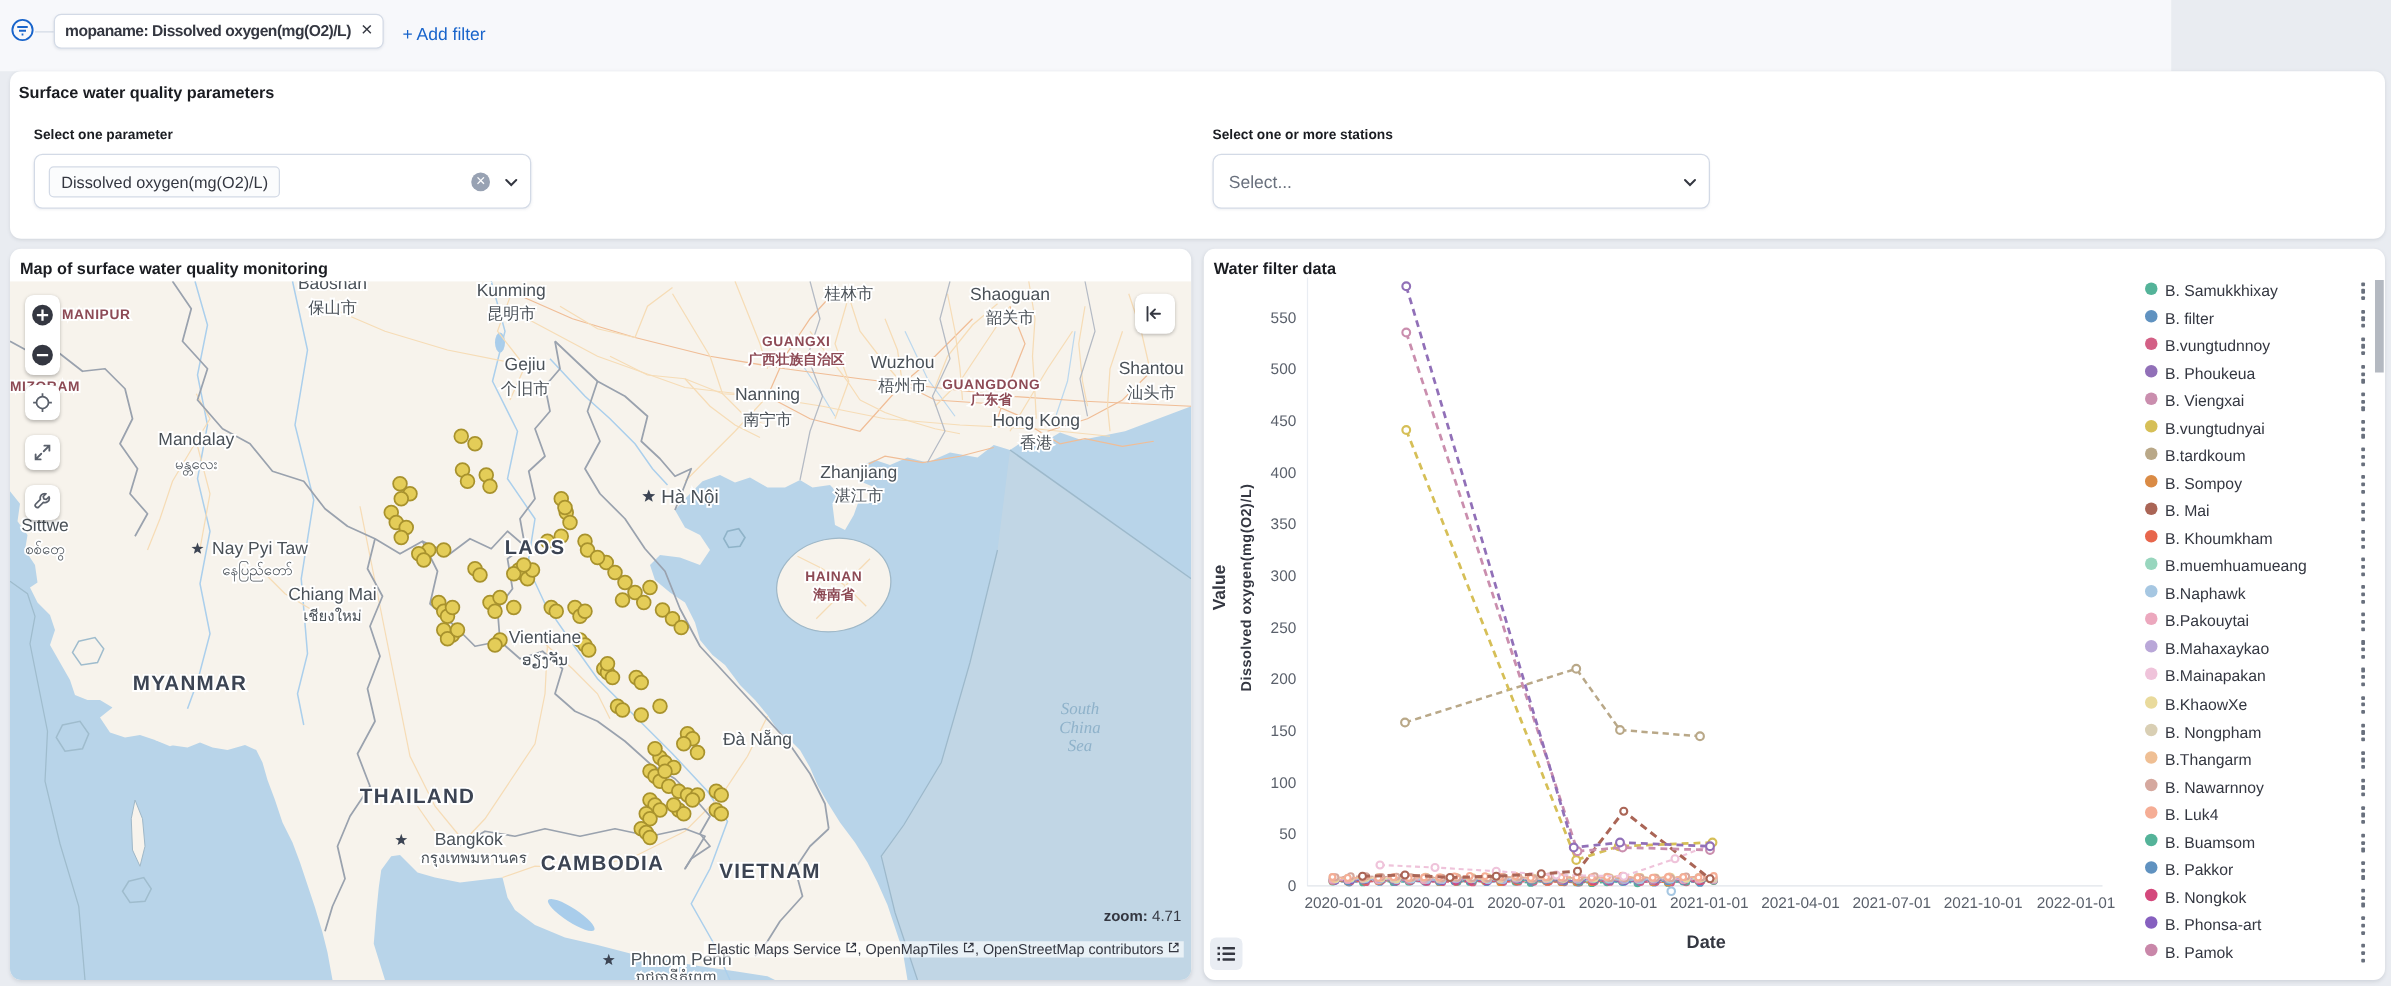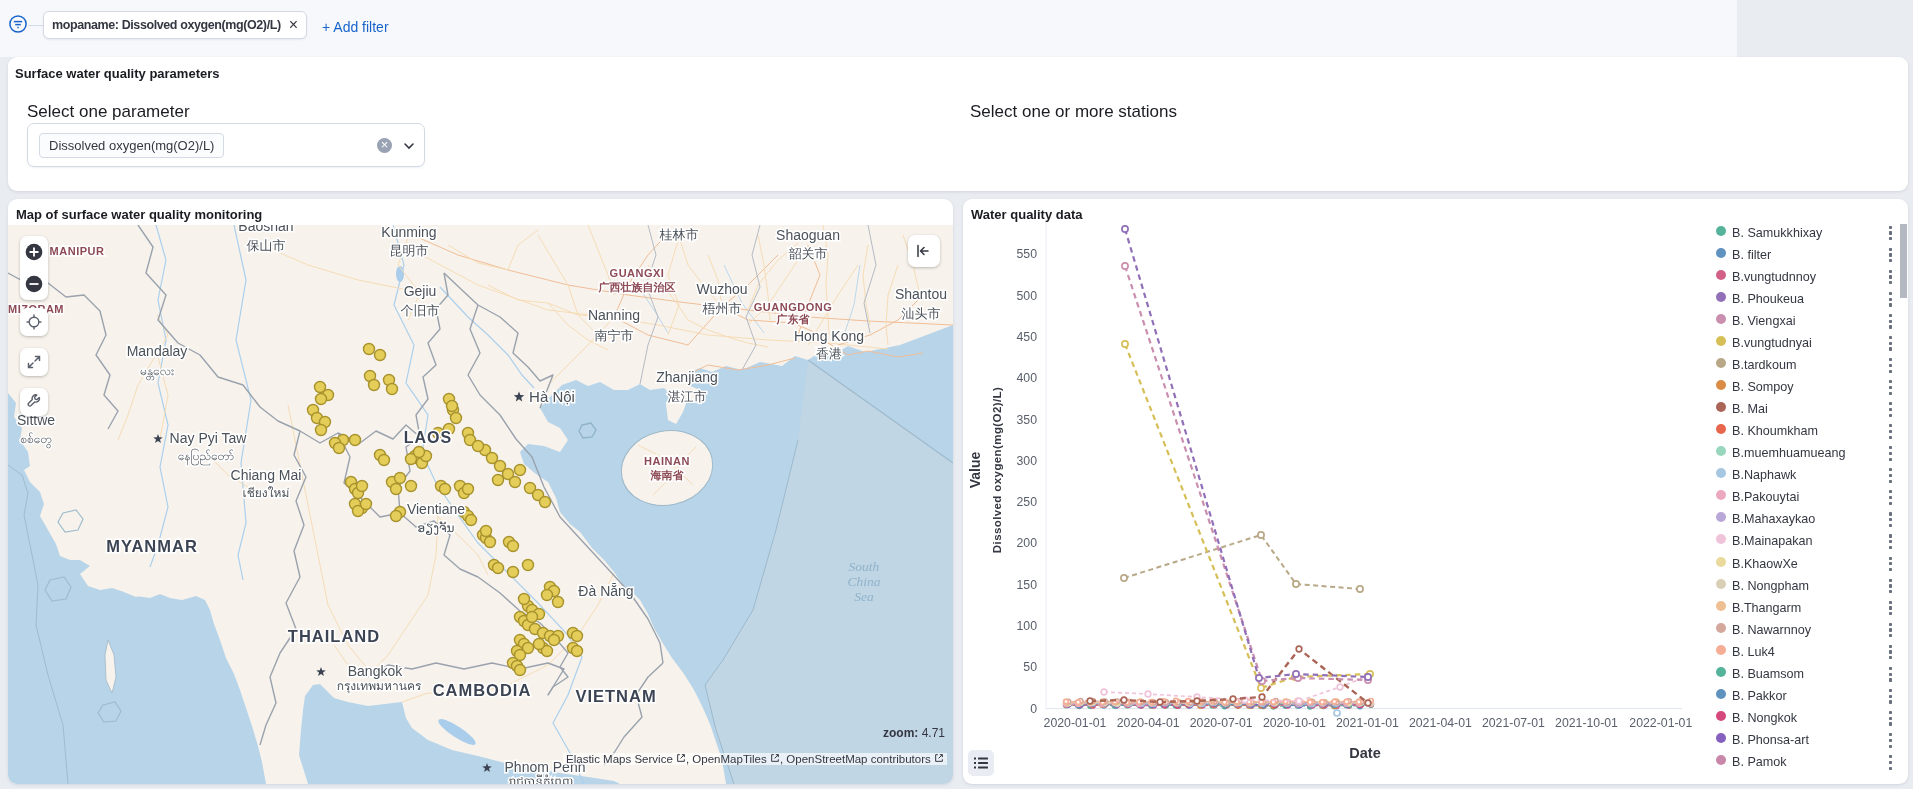--- a/index.html
+++ b/index.html
@@ -3,21 +3,21 @@
 *{margin:0;padding:0;box-sizing:border-box}
 html,body{width:1913px;height:789px;overflow:hidden;font-family:"Liberation Sans",sans-serif;background:#e9ecf1}
 .topbar{position:absolute;left:0;top:0;width:1737px;height:57px;background:#f7f8fb}
 .ficon{position:absolute;left:8px;top:14px}
 .fconn{position:absolute;left:28px;top:25px;width:15px;height:1px;background:#d3dae6}
 .fpill{position:absolute;left:43px;top:11px;height:28px;background:#fff;border:1px solid #d3dae6;border-radius:6px;display:flex;align-items:center;padding:0 8px;font-size:12.5px;font-weight:600;color:#343741;letter-spacing:-0.4px;box-shadow:0 1px 2px rgba(152,162,179,.2)}
 .fpill .x{margin-left:8px;color:#343741;font-weight:400;font-size:16px;letter-spacing:0}
 .addf{position:absolute;left:322px;top:19px;font-size:14px;font-weight:400;color:#1864cb}
 .panel{position:absolute;background:#fff;border-radius:9px;box-shadow:0 1px 3px rgba(100,110,130,.18)}
 .ptitle{position:absolute;left:8px;top:8px;font-size:13px;font-weight:700;color:#1a1c21}
-.clabel{position:absolute;font-size:17px;font-weight:400;color:#1a1c21}
+.clabel{position:absolute;font-size:11px;font-weight:700;color:#1a1c21}
 .combo{position:absolute;height:44px;background:#fff;border:1px solid #d3dae6;border-radius:7px;box-shadow:0 1px 2px rgba(152,162,179,.15)}
 .token{position:absolute;left:11px;top:9px;height:25px;border:1px solid #d3dae6;border-radius:4px;background:#fbfcfd;display:flex;align-items:center;padding:0 9px;font-size:13px;color:#343741}
 .selph{position:absolute;left:12px;top:13px;font-size:14px;color:#69707d}
 .chev{position:absolute;width:12px;height:12px}
 .clearbtn{position:absolute;width:15px;height:15px;border-radius:50%;background:#98a2b3;color:#fff;font-size:13px;line-height:14px;text-align:center}
 .lrow{position:absolute;left:753px;width:190px;height:22px;display:flex;align-items:flex-start}
 .ldot{width:10px;height:10px;border-radius:50%;flex:0 0 10px}
 .lname{margin-left:6px;font-size:12.6px;color:#343741;white-space:nowrap}
 .lmore{position:absolute;left:173px;width:4px;display:flex;flex-direction:column;gap:2.6px}
 .lmore i{width:3.2px;height:3.2px;background:#69707d;display:block;border-radius:0.8px}
@@ -42,20 +42,26 @@
  <div class="ptitle" style="left:7px;top:9px">Surface water quality parameters</div>
  <div class="clabel" style="left:19px;top:45px">Select one parameter</div>
  <div class="combo" style="left:19px;top:66px;width:398px">
    <div class="token">Dissolved oxygen(mg(O2)/L)</div>
    <div class="clearbtn" style="left:349px;top:14px">×</div>
    <svg class="chev" style="left:375px;top:16px" viewBox="0 0 12 12">
         <path d="M2 4 L6 8 L10 4" fill="none" stroke="#343741" stroke-width="1.6" stroke-linecap="round"></path>
       </svg>
  </div>
  <div class="clabel" style="left:962px;top:45px">Select one or more stations</div>
+ <div class="combo" style="left:962px;top:66px;width:398px">
+   <div class="selph">Select...</div>
+   <svg class="chev" style="left:375px;top:16px" viewBox="0 0 12 12">
+        <path d="M2 4 L6 8 L10 4" fill="none" stroke="#343741" stroke-width="1.6" stroke-linecap="round"></path>
+      </svg>
+ </div>
 </div>
 
 <div class="panel" style="left:8px;top:199px;width:945px;height:585px;overflow:hidden">
  <div class="ptitle">Map of surface water quality monitoring</div>
  <svg width="945" height="559" viewBox="0 0 945 559" style="position:absolute;left:0;top:26px;display:block">
 <rect x="0" y="0" width="945" height="559" fill="#f7f3ec"></rect>
 <polygon points="945.0,100.0 892.0,120.0 857.0,127.0 840.0,121.0 830.0,127.0 812.0,127.0 800.0,135.0 787.0,131.0 774.0,141.0 752.0,137.0 734.0,145.0 718.0,141.0 704.0,147.0 692.0,143.0 682.0,147.0 680.0,160.0 692.0,165.0 690.0,177.0 680.0,173.0 675.0,187.0 668.0,199.0 660.0,195.0 658.0,179.0 664.0,171.0 656.0,163.0 642.0,165.0 632.0,159.0 620.0,165.0 606.0,165.0 592.0,157.0 580.0,161.0 568.0,155.0 554.0,160.0 541.0,173.0 532.0,183.0 540.0,197.0 552.0,203.0 560.0,215.0 552.0,227.0 536.0,221.0 520.0,219.0 512.0,227.0 516.0,239.0 528.0,249.0 540.0,257.0 548.0,273.0 552.0,287.0 562.0,299.0 572.0,307.0 584.0,323.0 596.0,335.0 606.0,347.0 614.0,359.0 624.0,367.0 632.0,375.0 640.0,389.0 646.0,403.0 654.0,417.0 664.0,433.0 676.0,449.0 686.0,465.0 694.0,481.0 702.0,499.0 708.0,517.0 714.0,535.0 718.0,559.0 945.0,559.0" fill="#b8d4e9"></polygon>
 <polygon points="800,135 945,238 945,559 726,559 708,505 697,460 715,435 745,385 768,305 790,215" fill="#ccd8e1" opacity="0.42"></polygon>
 <polyline points="800,135 945,238" fill="none" stroke="#9db9cb" stroke-width="1.2"></polyline>
 <polyline points="790,215 768,305 745,385 715,435 697,460 708,505 726,559" fill="none" stroke="#9db9cb" stroke-width="1"></polyline>
@@ -336,21 +342,21 @@
  <div class="attr">Elastic Maps Service <svg width="10" height="10" viewBox="0 0 12 12">
         <path d="M4.5 2 H2 v8 h8 V7.5 M7 2 h3 v3 M10 2 L5.5 6.5" fill="none" stroke="#343741" stroke-width="1.2"></path>
       </svg>, OpenMapTiles <svg width="10" height="10" viewBox="0 0 12 12">
         <path d="M4.5 2 H2 v8 h8 V7.5 M7 2 h3 v3 M10 2 L5.5 6.5" fill="none" stroke="#343741" stroke-width="1.2"></path>
       </svg>, OpenStreetMap contributors <svg width="10" height="10" viewBox="0 0 12 12">
         <path d="M4.5 2 H2 v8 h8 V7.5 M7 2 h3 v3 M10 2 L5.5 6.5" fill="none" stroke="#343741" stroke-width="1.2"></path>
       </svg></div>
 </div>
 
 <div class="panel" style="left:963px;top:199px;width:945px;height:585px;overflow:hidden">
- <div class="ptitle" style="left:8px;top:8px">Water quality data</div>
+ <div class="ptitle" style="left:8px;top:8px">Water filter data</div>
  <svg width="945" height="585" viewBox="0 0 945 585" style="position:absolute;left:0;top:0;display:block">
 <line x1="83" y1="23" x2="83" y2="510" stroke="#e9edf3" stroke-width="1"></line>
 <line x1="83" y1="509.6" x2="719" y2="509.6" stroke="#e0e4ea" stroke-width="1"></line>
 <text x="74" y="513.6" font-size="12.3" fill="#5a606b" text-anchor="end">0</text>
 <text x="74" y="472.3" font-size="12.3" fill="#5a606b" text-anchor="end">50</text>
 <text x="74" y="431.0" font-size="12.3" fill="#5a606b" text-anchor="end">100</text>
 <text x="74" y="389.7" font-size="12.3" fill="#5a606b" text-anchor="end">150</text>
 <text x="74" y="348.4" font-size="12.3" fill="#5a606b" text-anchor="end">200</text>
 <text x="74" y="307.1" font-size="12.3" fill="#5a606b" text-anchor="end">250</text>
 <text x="74" y="265.8" font-size="12.3" fill="#5a606b" text-anchor="end">300</text>

